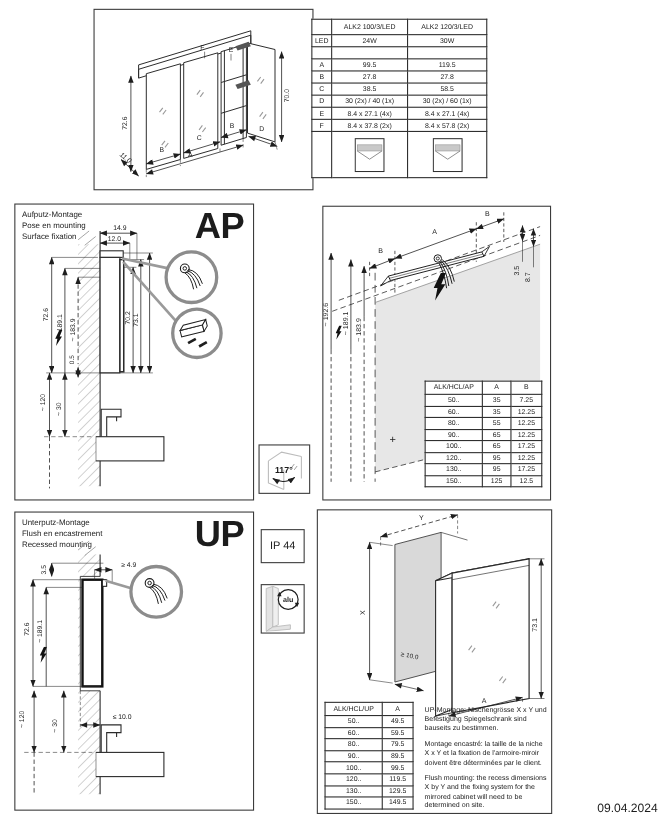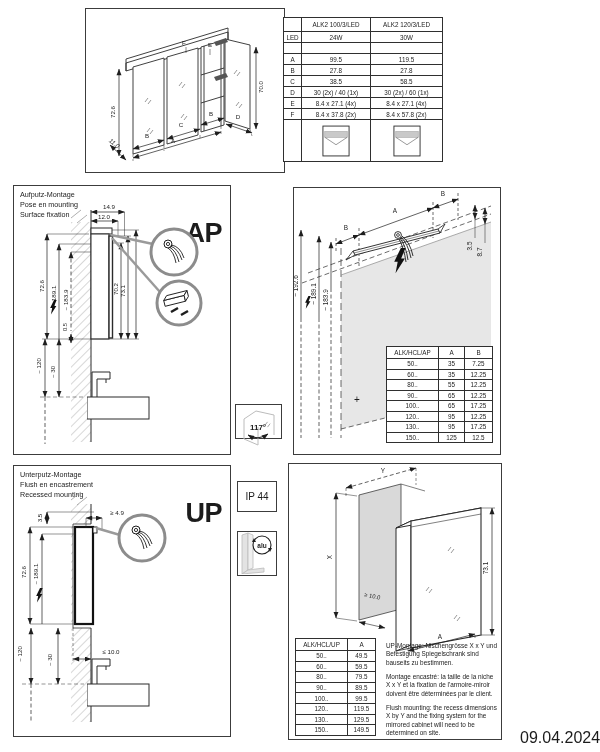--- a/index.html
+++ b/index.html
@@ -3,27 +3,27 @@
 <meta charset="utf-8">
 <style>
   html,body{margin:0;padding:0;background:#fff;}
   #stage{position:relative;width:600px;height:752px;background:#fff;overflow:hidden;
          font-family:"Liberation Sans",sans-serif;color:#1c1c1c;}
   .panel{position:absolute;border:1.5px solid #3c3c3c;background:#fff;box-sizing:border-box;}
   .abs{position:absolute;}
   svg{display:block;}
   svg text{font-family:"Liberation Sans",sans-serif;fill:#1c1c1c;}
   .titles{position:absolute;left:6px;top:4px;font-size:7.2px;line-height:1.4;}
-  .badge{position:absolute;right:8px;top:0px;font-size:27px;font-weight:700;letter-spacing:-0.5px;margin-top:32px;}
+  .badge{position:absolute;right:8px;top:0px;font-size:33px;font-weight:700;letter-spacing:-0.5px;}
   table.dt{border-collapse:collapse;background:#fff;table-layout:fixed;}
   table.dt td,table.dt th{border:1px solid #2f2f2f;font-size:6.3px;font-weight:400;
       text-align:center;vertical-align:middle;padding:0;overflow:hidden;white-space:nowrap;background:#fff;color:#1c1c1c;}
   .notes{position:absolute;font-size:6.4px;line-height:1.3;}
   .notes p{margin:0 0 6px 0;}
-  #date{position:absolute;left:520px;top:729px;width:78px;text-align:right;font-size:16px;color:#1c1c1c;}
+  #date{position:absolute;left:520px;top:729px;width:78px;text-align:right;font-size:11px;color:#1c1c1c;}
   .ipbox{display:flex;align-items:center;justify-content:center;font-size:10px;font-weight:500;}
 </style>
 </head>
 <body>
 
 <svg width="0" height="0" style="position:absolute" aria-hidden="true">
   <defs>
     <marker id="ae" markerUnits="userSpaceOnUse" markerWidth="8" markerHeight="6" refX="6.2" refY="2.5" orient="auto">
       <path d="M0,0 L6.5,2.5 L0,5 Z" fill="#1e1e1e"></path>
       </marker>
@@ -385,21 +385,21 @@
           </tr>
       <tr style="height:10.5px">
             <td>150..</td>
             <td>125</td>
             <td>12.5</td>
           </tr>
     </tbody>
       </table>
   </div>
 
-  <div class="panel" style="left:235px;top:404px;width:47px;height:35px;border-width:1.2px;text-decoration:underline;">
+  <div class="panel" style="left:235px;top:404px;width:47px;height:45px;border-width:1.2px;text-decoration:underline;">
     <svg width="44" height="42" viewBox="0 0 44 42">
       <path d="M8,14 L20,6 L38,10 M8,14 L8,34 L22,40 M38,10 L38,30 M22,40 L22,22" fill="none" stroke="#bcbcbc" stroke-width="1"></path>
       <use href="#spark" x="28" y="16" width="7" height="7"></use>
       <text x="22" y="25" text-anchor="middle" font-size="8" font-weight="700">117°</text>
       <path d="M12,30 Q22,36 32,29" fill="none" stroke="#1e1e1e" stroke-width="1" marker-start="url(#as)" marker-end="url(#ae)"></path>
     </svg>
   </div>
 
   <div class="panel" style="left:13px;top:465px;width:218px;height:272px;">
     <div class="titles">

